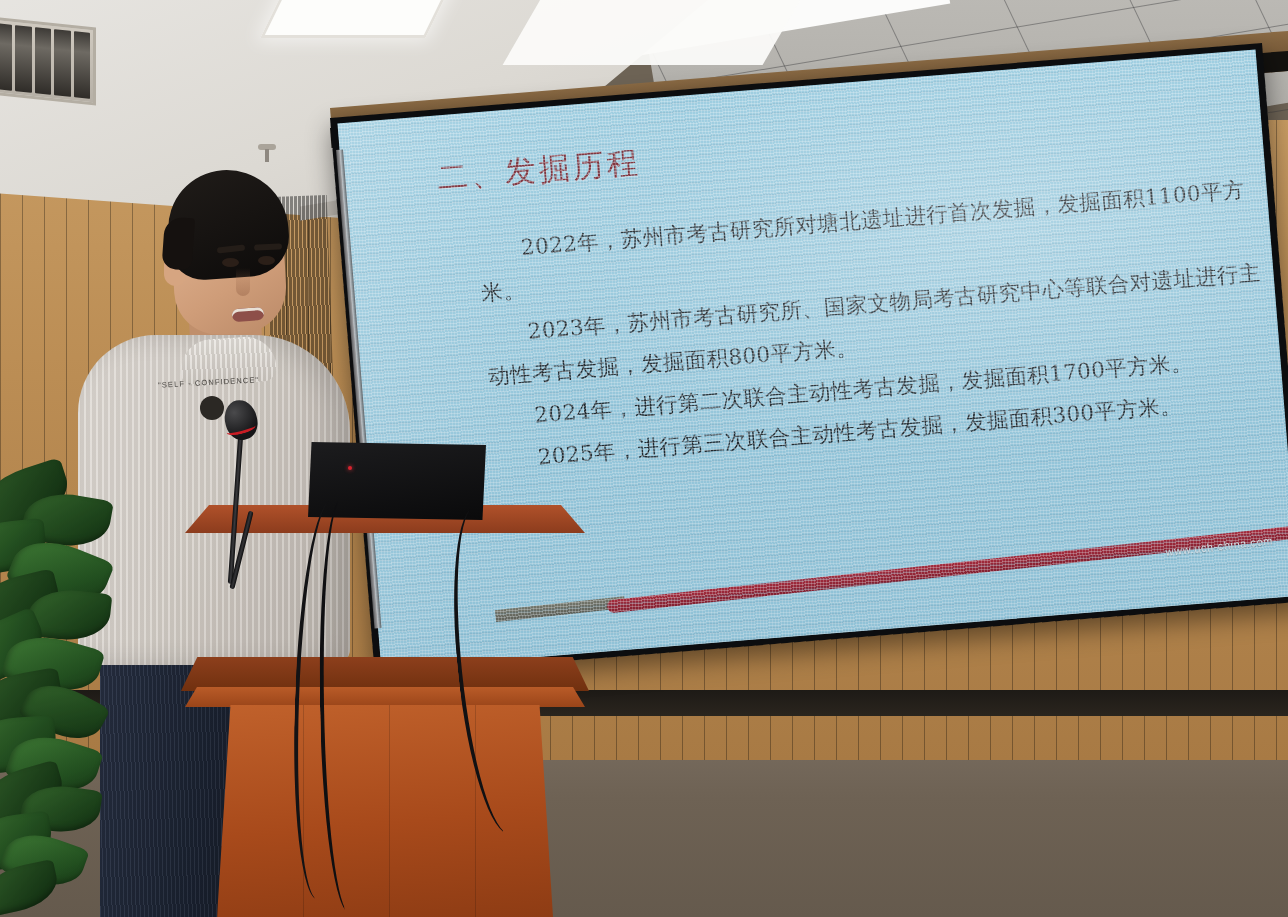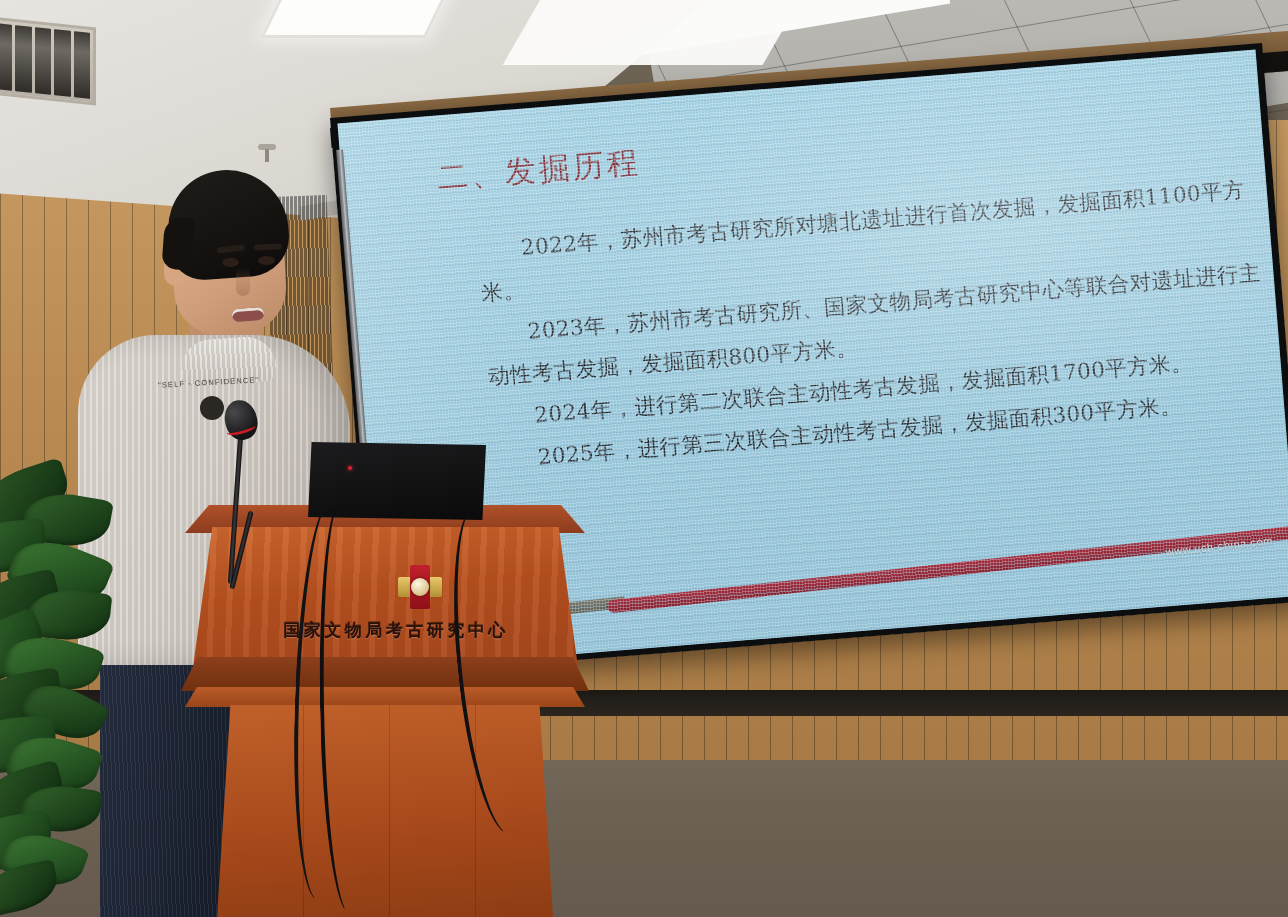--- a/index.html
+++ b/index.html
@@ -443,28 +443,20 @@
 
   <div class="mic">
     <div class="mic-neck"></div>
     <div class="mic-neck2"></div>
     <div class="mic-head"></div>
     <div class="mic-ring"></div>
   </div>
 
   <div class="podium">
     <div class="podium-top"></div>
-    <div class="podium-front">
-      <div class="podium-emblem">
-        <div class="cross-g"></div>
-        <div class="cross-r"></div>
-        <div class="disc"></div>
-      </div>
-      <div class="podium-label">国家文物局考古研究中心</div>
-    </div>
     <div class="podium-lip"></div>
     <div class="podium-lip2"></div>
     <div class="podium-base"></div>
   </div>
 
   <div class="cable c1"></div>
   <div class="cable c2"></div>
   <div class="cable c3"></div>
 
 </div>

